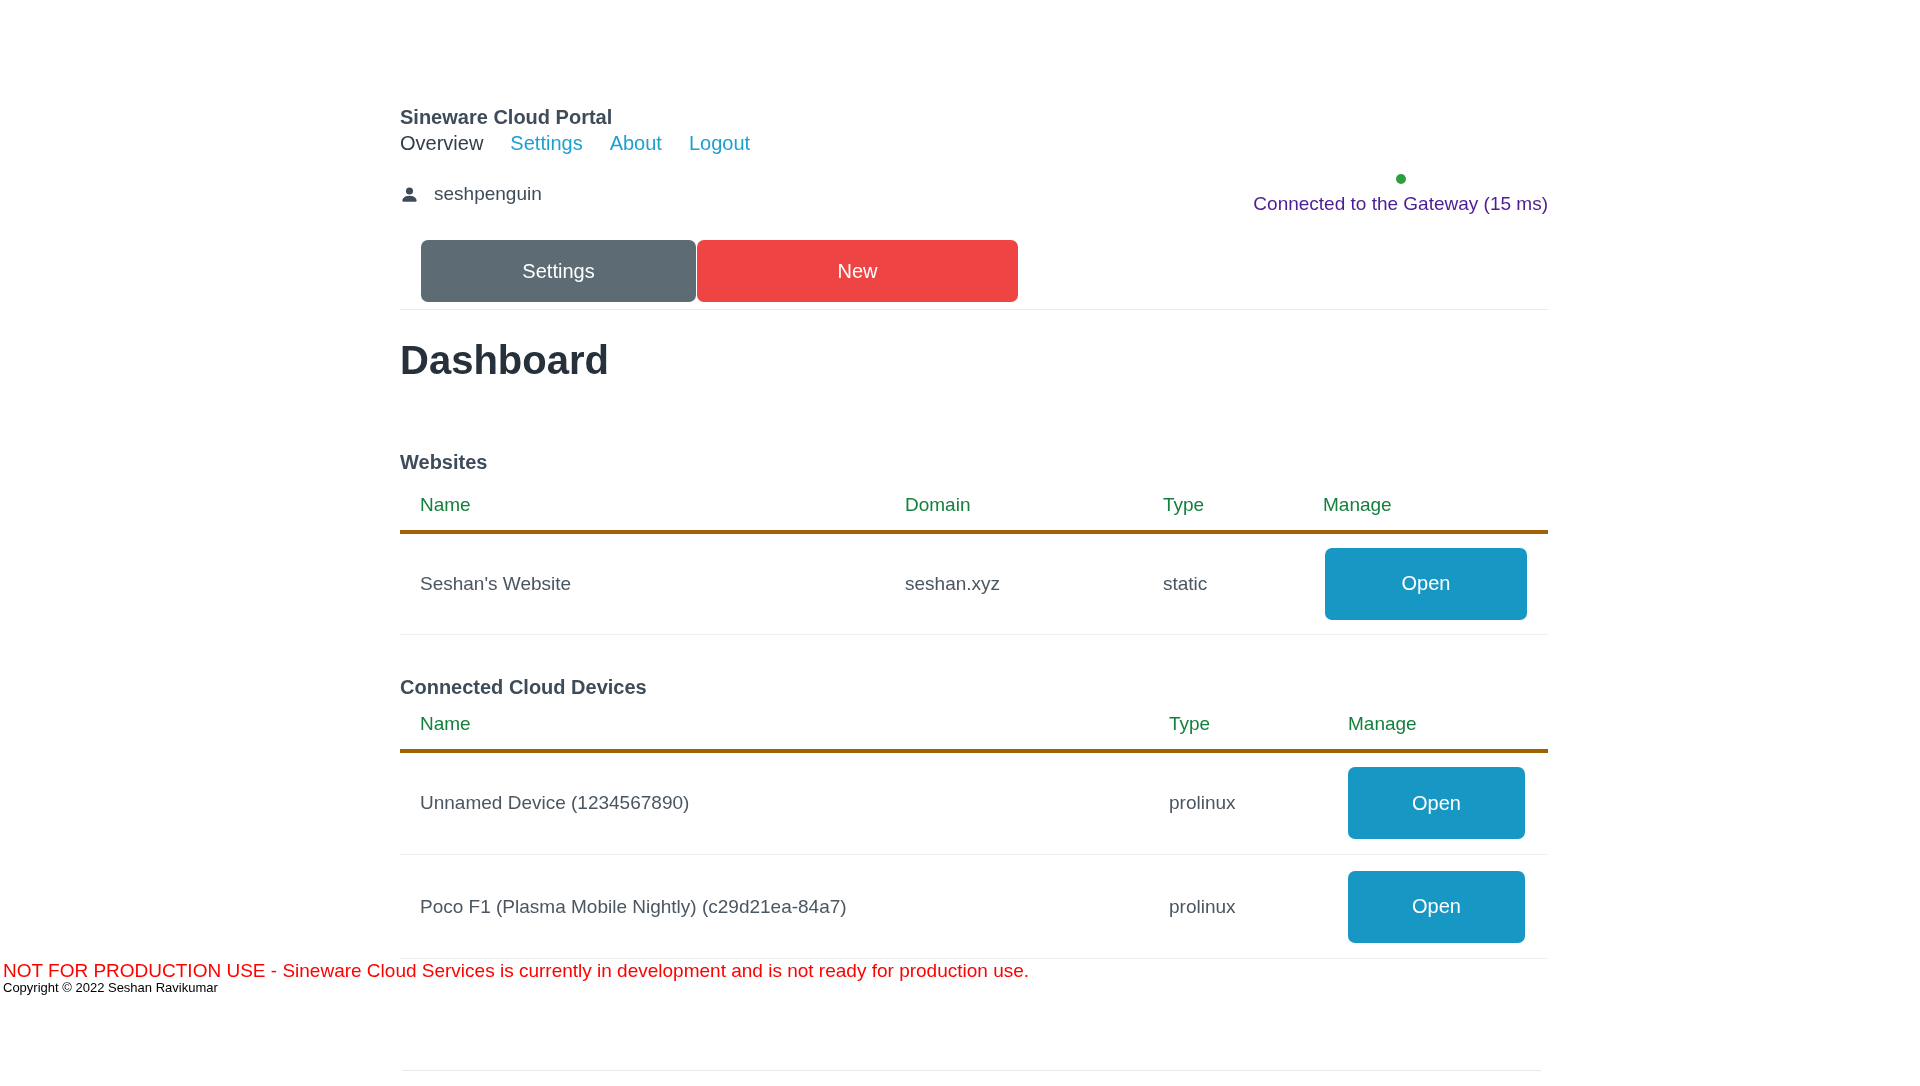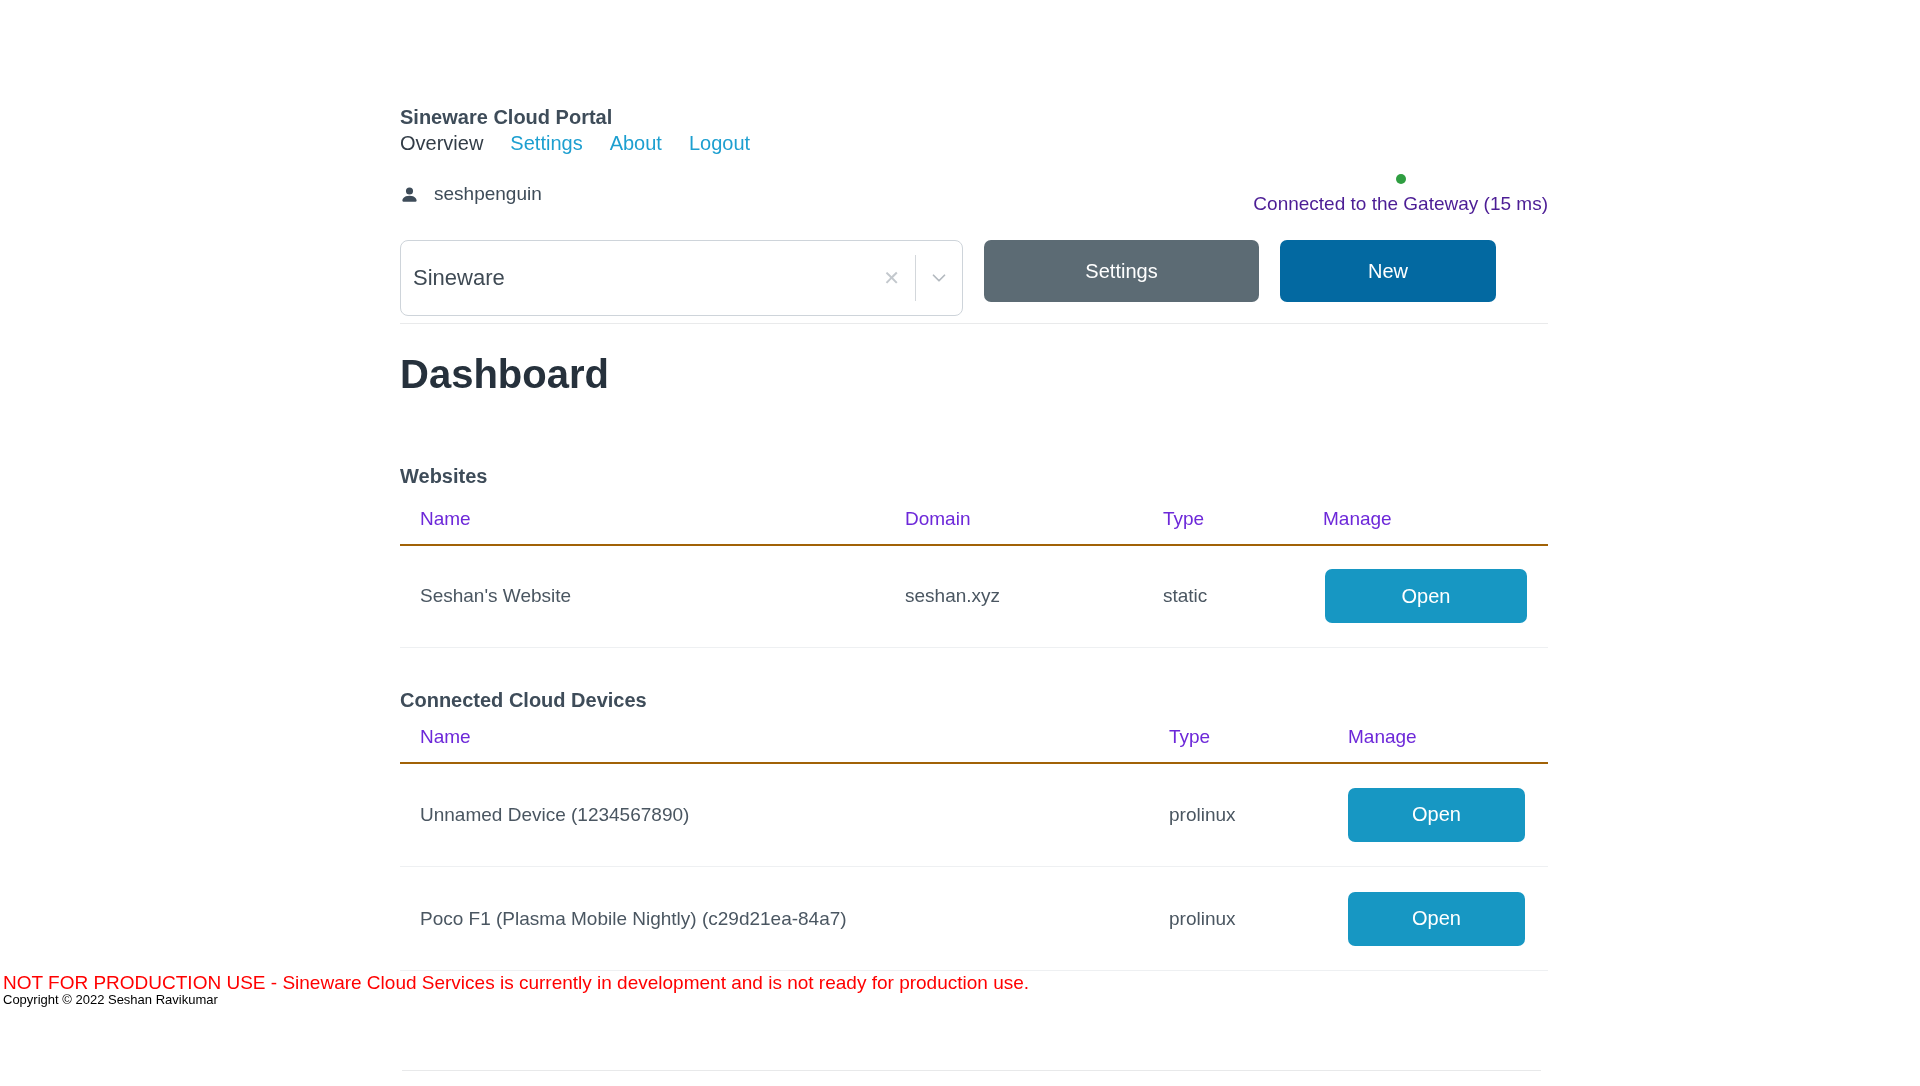--- a/index.html
+++ b/index.html
@@ -38,47 +38,47 @@
   .select-value { flex: 1; font-size: 22px; color: #3f4a54; }
   .select-clear { font-size: 20px; color: #c3c8cd; padding: 0 15px 0 6px; cursor: pointer; line-height: 1; }
   .select-divider { width: 1px; height: 46px; background: #d3d7db; }
   .select-caret { width: 46px; display: flex; justify-content: center; align-items: center; cursor: pointer; }
   .btn {
     height: 62px; border: none; border-radius: 7px;
     color: #ffffff; font-size: 20px; cursor: pointer;
     font-family: "Liberation Sans", "DejaVu Sans", sans-serif;
   }
   .btn-settings { width: 275px; background: #5c6b74; margin-left: 21px; }
-  .btn-new { width: 216px; background: #0369a1; margin-left: 21px; }
+  .btn-new { width: 321px; background: #ef4444; margin-left: 1px; }
 
   hr.controls-sep { margin: 7px 0 0 0; border: none; border-top: 1px solid #e9eaeb; }
 
   .page-title { margin: 26px 0 0 0; font-size: 40px; line-height: 48px; font-weight: 700; color: #26313c; }
 
   
   .section-heading { font-size: 20px; font-weight: 700; color: #3e4c59; line-height: 24px; }
   .websites-heading { margin-top: 66px; }
   .devices-heading { margin-top: 40px; }
 
   table { width: 100%; border-collapse: collapse; table-layout: fixed; }
   .websites-table { margin-top: 10px; }
   .devices-table { margin-top: 8px; }
   th {
-    text-align: left; font-weight: 400; font-size: 19px; color: #6d28d9;
-    padding: 10px 0 14px 20px; border-bottom: 2px solid #a16207;
+    text-align: left; font-weight: 400; font-size: 19px; color: #15803d;
+    padding: 10px 0 14px 20px; border-bottom: 4px solid #a16207;
   }
   .devices-table th { padding: 6px 0 14px 20px; }
   td {
     font-size: 19px; color: #4a5661;
     padding: 0 0 0 20px; border-bottom: 1px solid #eef0f2;
     height: 102px; vertical-align: middle;
   }
   .devices-table td { height: 104px; }
   .btn-open {
-    display: block; height: 54px; border: none; border-radius: 7px;
+    display: block; height: 72px; border: none; border-radius: 7px;
     background: #1797c3; color: #ffffff; font-size: 20px; cursor: pointer;
     font-family: "Liberation Sans", "DejaVu Sans", sans-serif;
   }
   .websites-table .btn-open { width: 202px; margin-left: 2px; }
   .devices-table .btn-open { width: 177px; margin-left: 0; }
 
   
   .footer { margin: 4px 0 0 3px; }
   .footer-warning { font-size: 19px; line-height: 16px; color: #ff0000; }
   .footer-copyright { font-size: 13px; line-height: 16px; color: #000000; margin-top: 1px; }
@@ -108,30 +108,20 @@
       </span>
       <span>seshpenguin</span>
     </div>
     <div class="status">
       <span class="status-dot"></span>
       <span>Connected to the Gateway (15 ms)</span>
     </div>
   </div>
 
   <div class="controls">
-    <div class="select-box">
-      <span class="select-value">Sineware</span>
-      <span class="select-clear">✕</span>
-      <span class="select-divider"></span>
-      <span class="select-caret">
-        <svg width="22" height="22" viewBox="0 0 20 20">
-            <path d="M5 7.5l5 5 5-5" stroke="#b3b9bf" stroke-width="1.6" fill="none" stroke-linecap="round" stroke-linejoin="round"></path>
-          </svg>
-      </span>
-    </div>
     <button class="btn btn-settings">Settings</button>
     <button class="btn btn-new">New</button>
   </div>
 
   <hr class="controls-sep">
 
   <h1 class="page-title">Dashboard</h1>
 
   <div class="section-heading websites-heading">Websites</div>
   <table class="websites-table">

